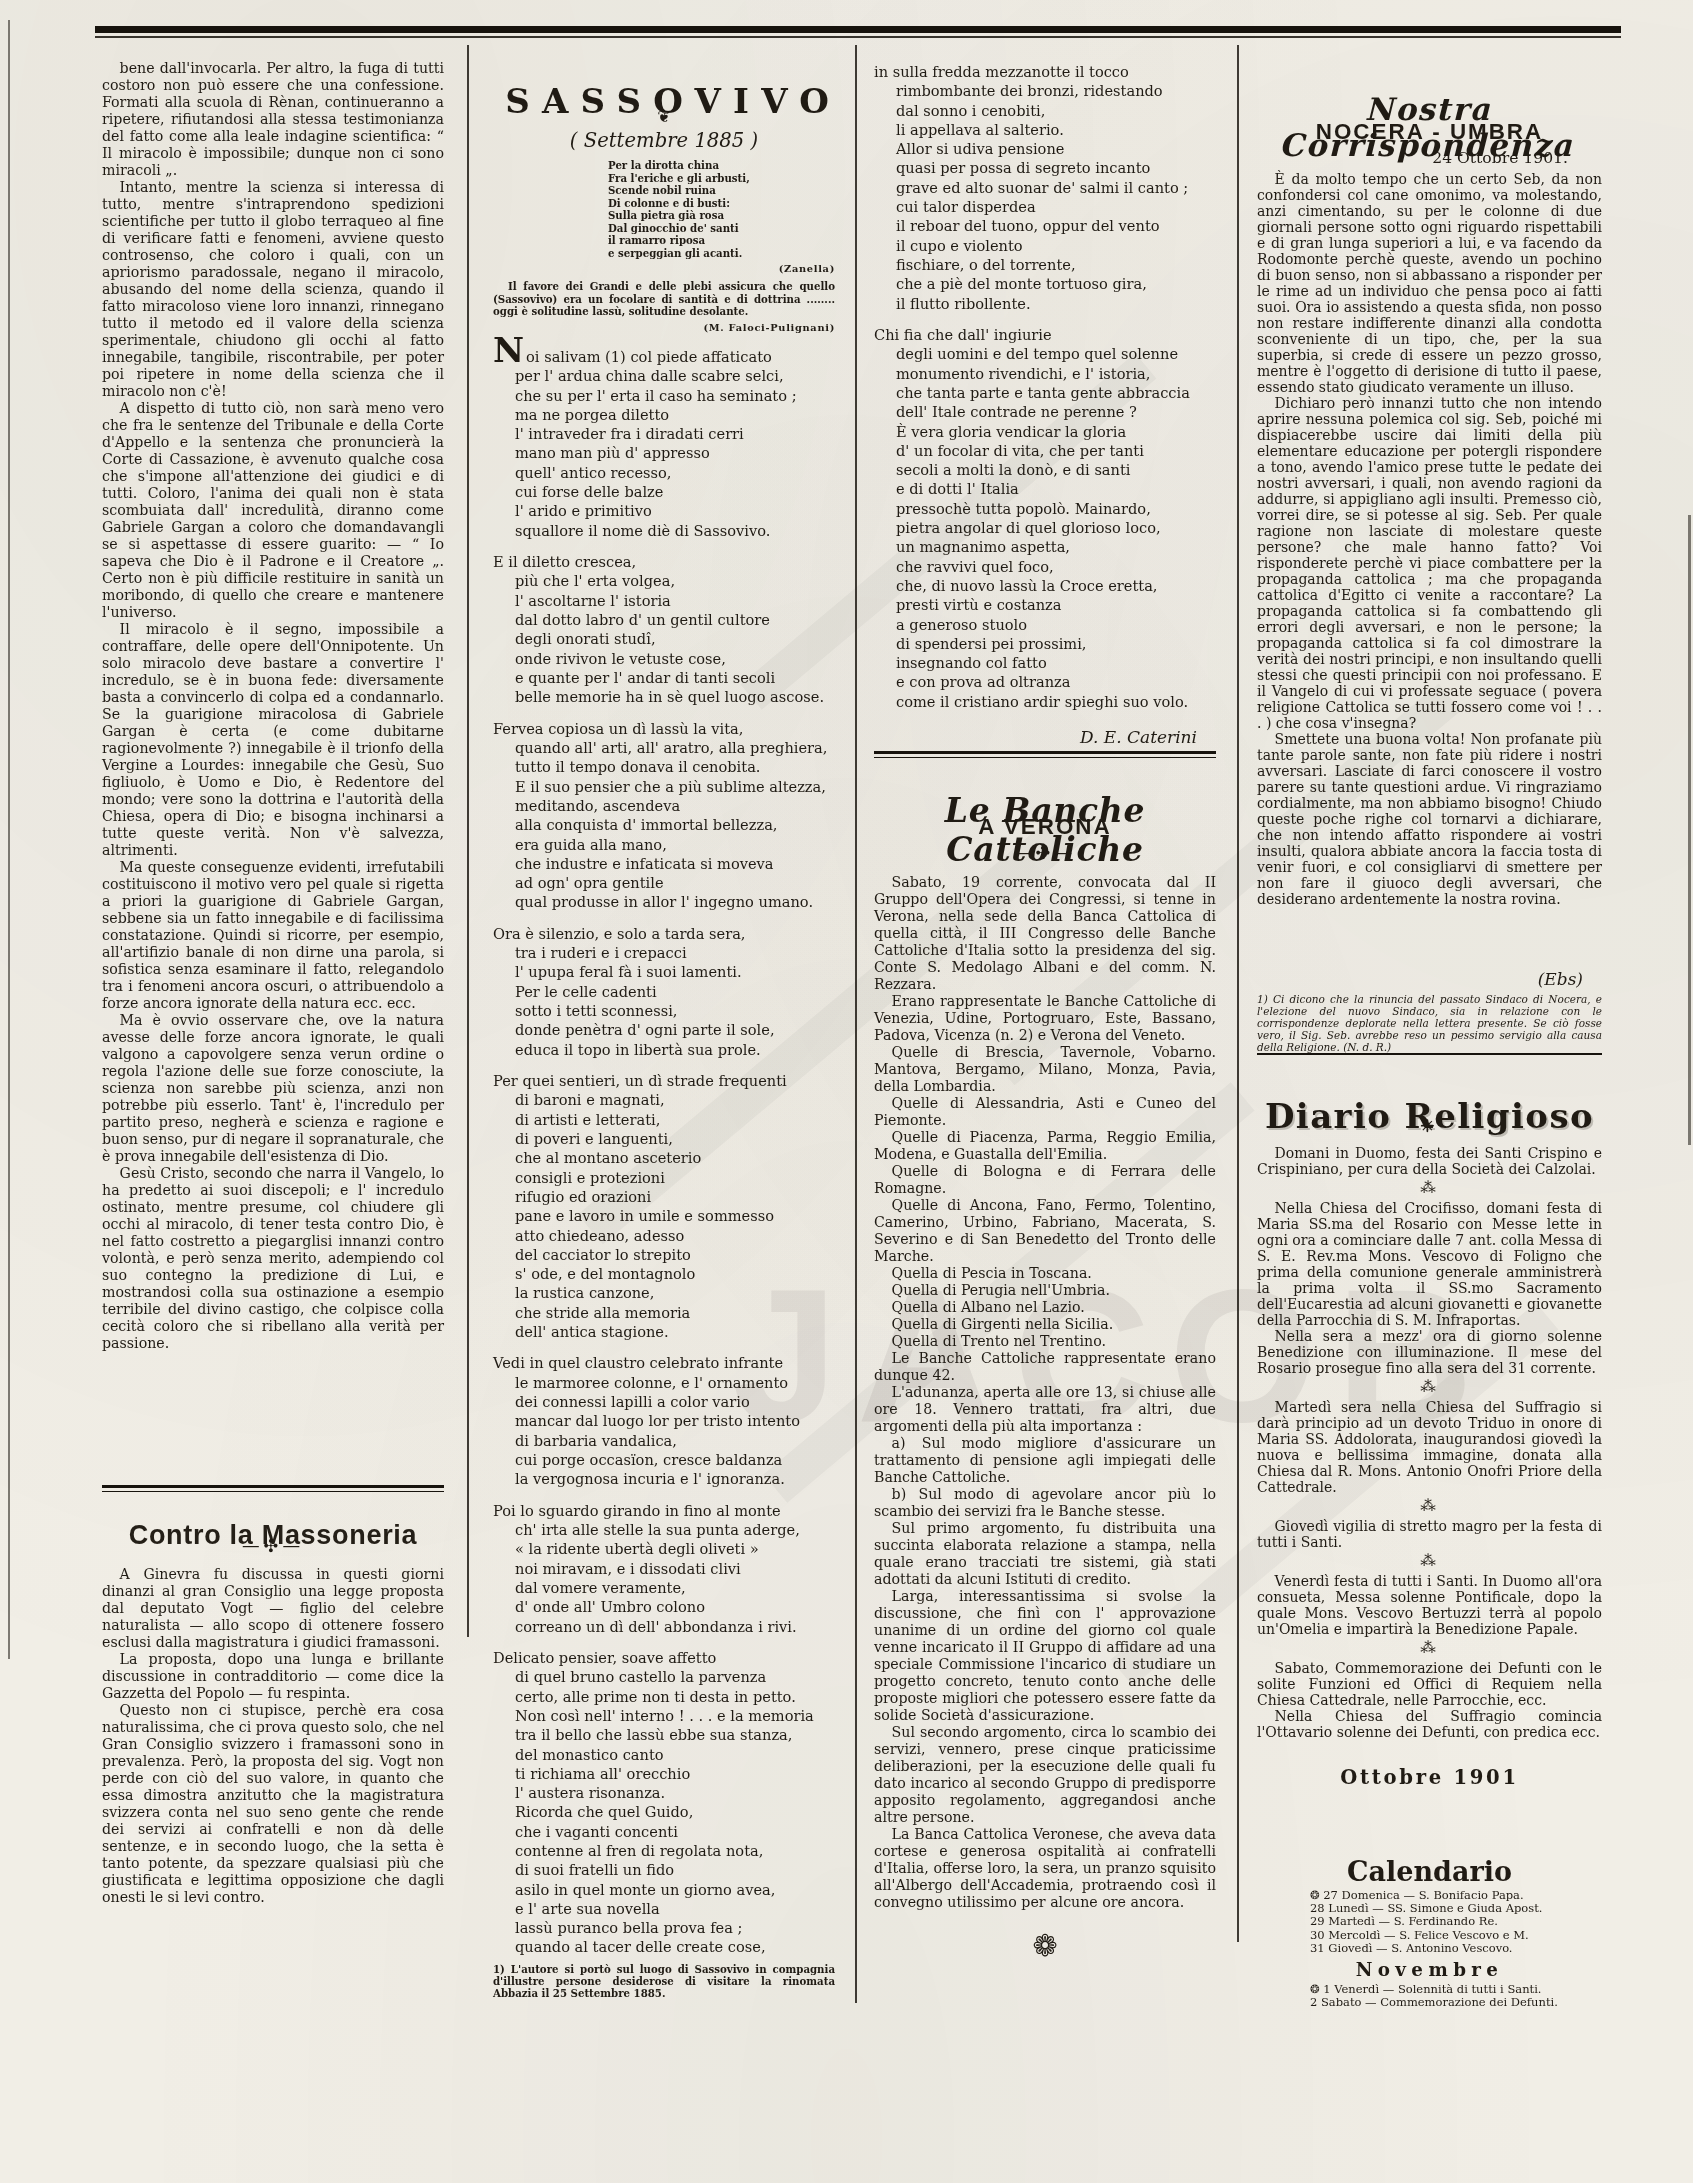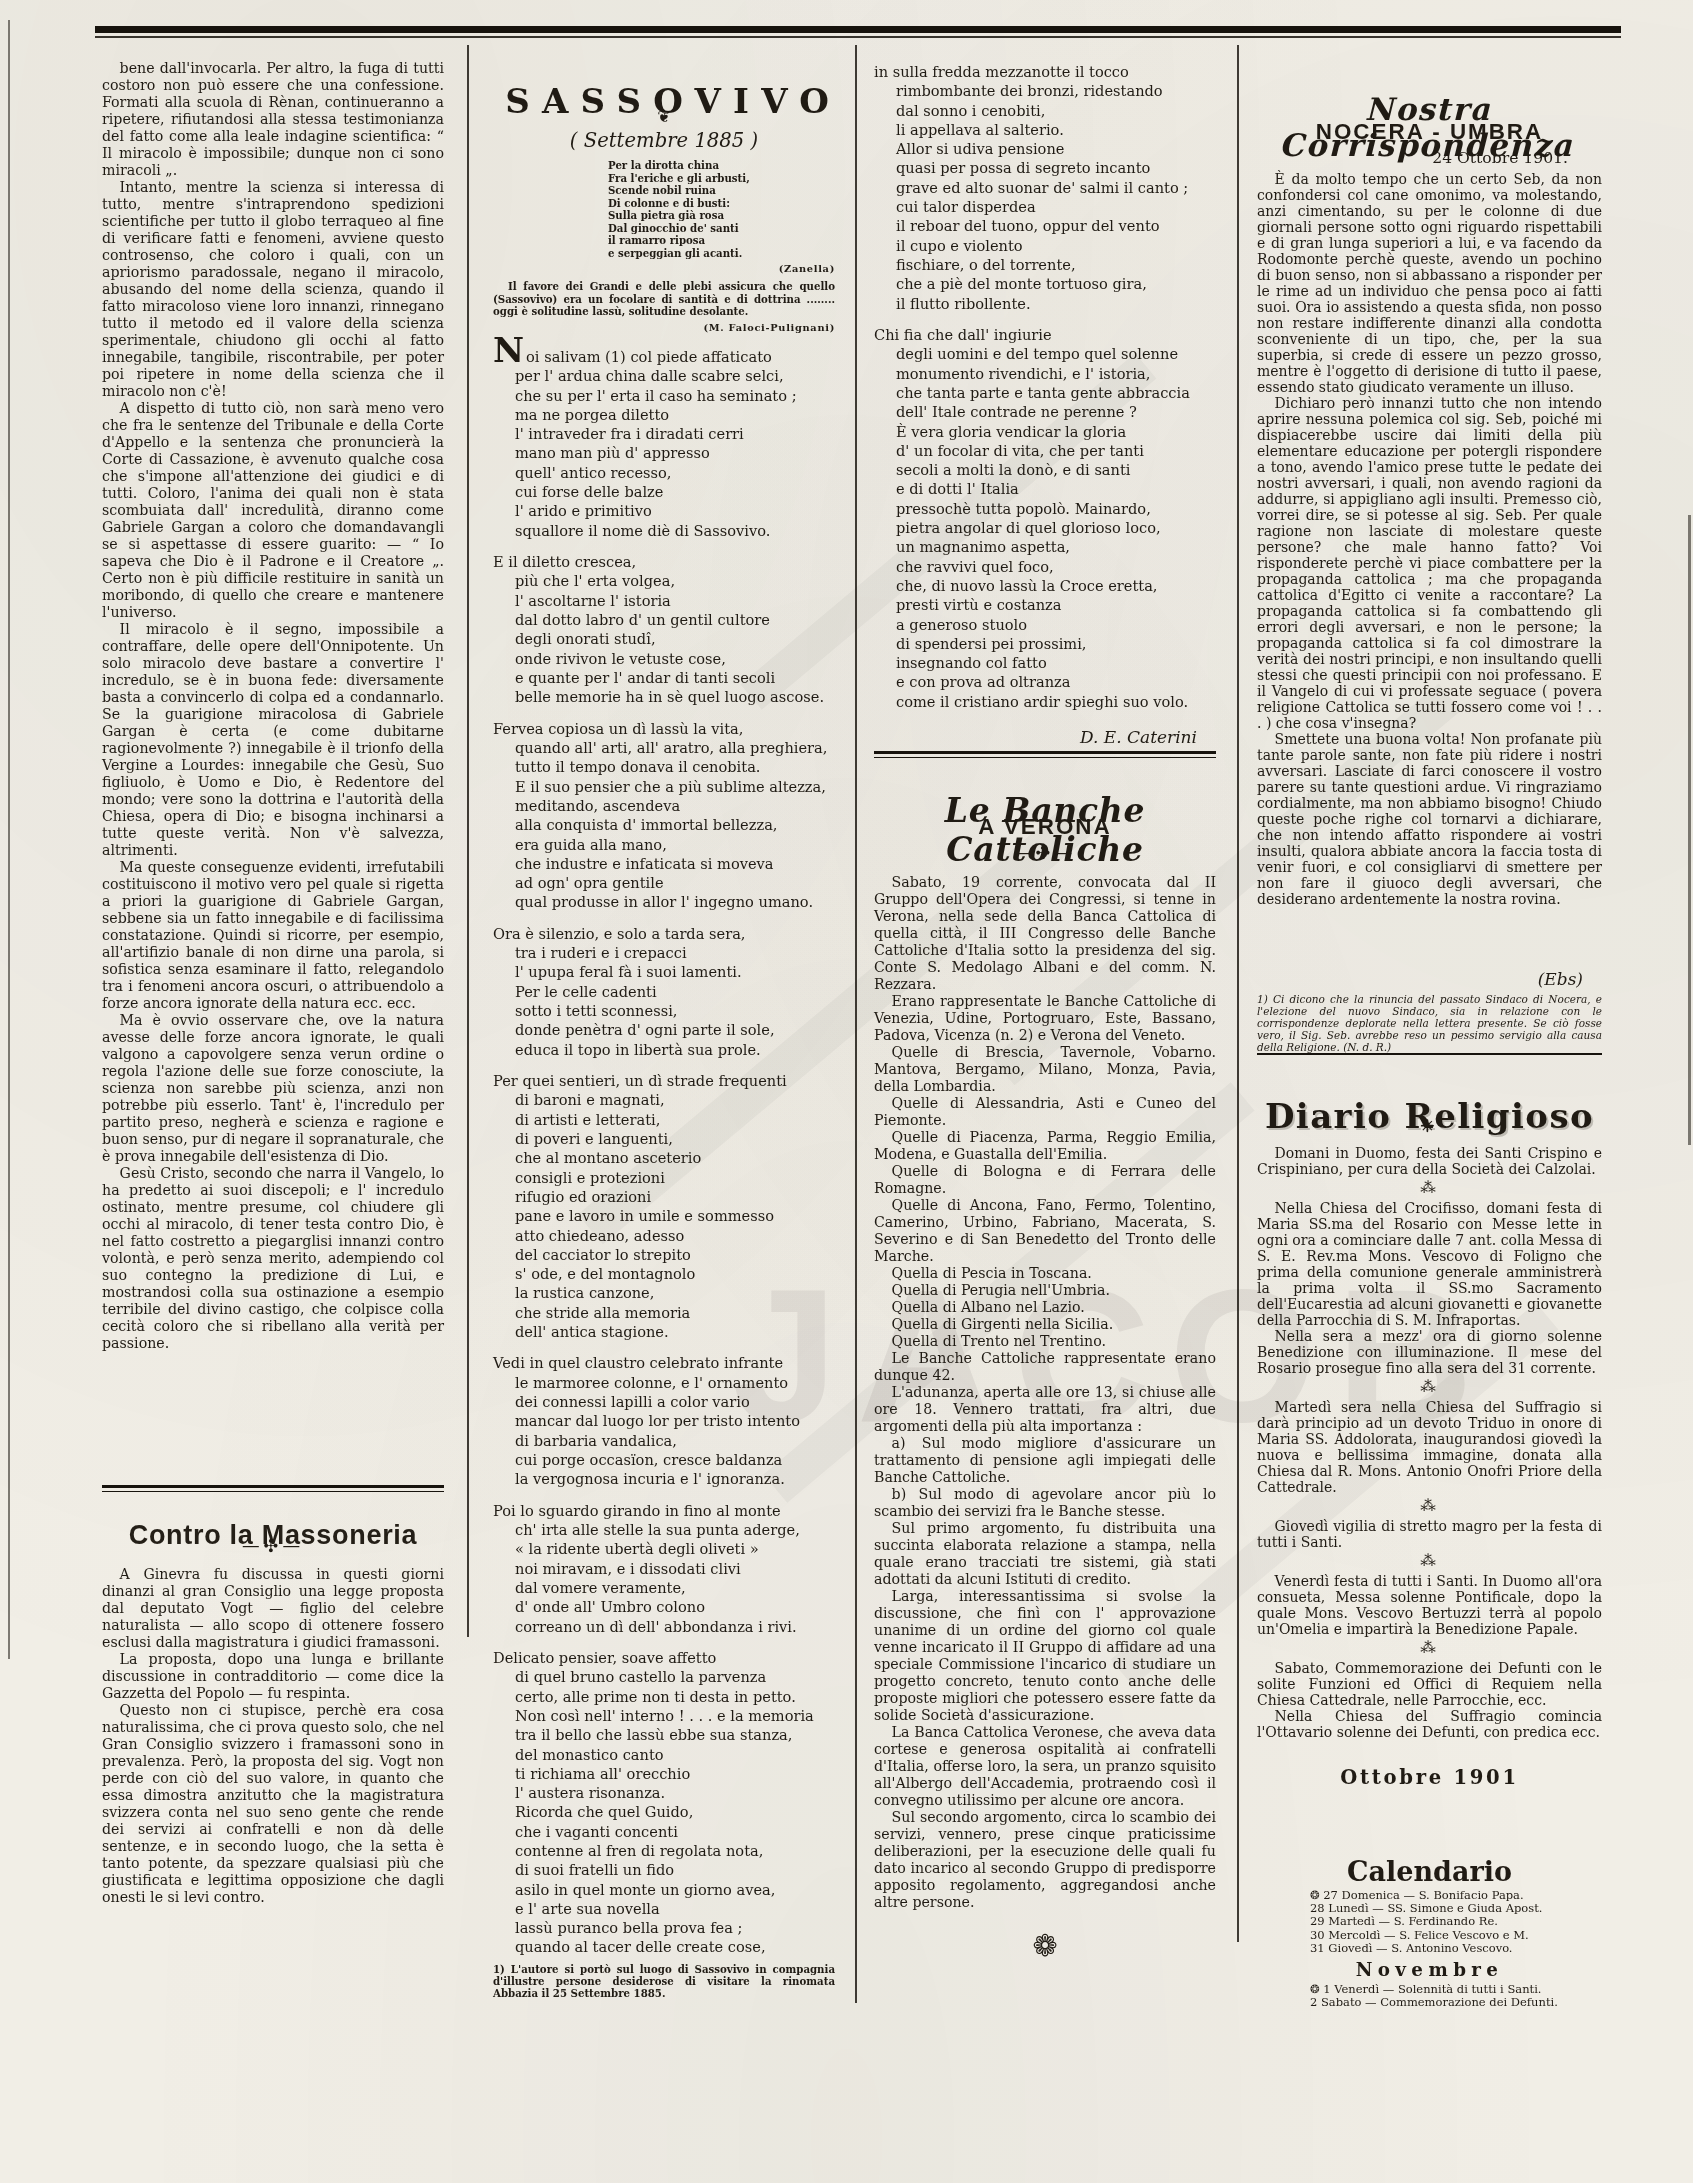--- a/index.html
+++ b/index.html
@@ -285,22 +285,22 @@
         <div class="para">Quella di Perugia nell'Umbria.</div>
         <div class="para">Quella di Albano nel Lazio.</div>
         <div class="para">Quella di Girgenti nella Sicilia.</div>
         <div class="para">Quella di Trento nel Trentino.</div>
         <div class="para">Le Banche Cattoliche rappresentate erano dunque 42.</div>
         <div class="para">L'adunanza, aperta alle ore 13, si chiuse alle ore 18. Vennero trattati, fra altri, due argomenti della più alta importanza :</div>
         <div class="para">a) Sul modo migliore d'assicurare un trattamento di pensione agli impiegati delle Banche Cattoliche.</div>
         <div class="para">b) Sul modo di agevolare ancor più lo scambio dei servizi fra le Banche stesse.</div>
         <div class="para">Sul primo argomento, fu distribuita una succinta elaborata relazione a stampa, nella quale erano tracciati tre sistemi, già stati adottati da alcuni Istituti di credito.</div>
         <div class="para">Larga, interessantissima si svolse la discussione, che finì con l' approvazione unanime di un ordine del giorno col quale venne incaricato il II Gruppo di affidare ad una speciale Commissione l'incarico di studiare un progetto concreto, tenuto conto anche delle proposte migliori che potessero essere fatte da solide Società d'assicurazione.</div>
+        <div class="para">Sul secondo argomento, circa lo scambio dei servizi, vennero, prese cinque praticissime deliberazioni, per la esecuzione delle quali fu dato incarico al secondo Gruppo di predisporre apposito regolamento, aggregandosi anche altre persone.</div>
         <div class="para">La Banca Cattolica Veronese, che aveva data cortese e generosa ospitalità ai confratelli d'Italia, offerse loro, la sera, un pranzo squisito all'Albergo dell'Accademia, protraendo così il convegno utilissimo per alcune ore ancora.</div>
-        <div class="para">Sul secondo argomento, circa lo scambio dei servizi, vennero, prese cinque praticissime deliberazioni, per la esecuzione delle quali fu dato incarico al secondo Gruppo di predisporre apposito regolamento, aggregandosi anche altre persone.</div>
       </div>
     <div class="block fleuron" style="top:1928px;">❁</div>
   </section>
 
   <section class="col tight" style="left:1257px; width:345px;">
     <h2 class="block h-corrisp" style="top:65px;">Nostra Corrispondenza</h2>
     <div class="block h-sub-sans" style="top:119px;">NOCERA - UMBRA</div>
     <div class="block dateline" style="top:149px;">24 Ottobre 1901.</div>
     <div class="block" style="top:171px;">
         <div class="para tight">È da molto tempo che un certo Seb, da non confondersi col cane omonimo, va molestando, anzi cimentando, su per le colonne di due giornali persone sotto ogni riguardo rispettabili e di gran lunga superiori a lui, e va facendo da Rodomonte perchè queste, avendo un pochino di buon senso, non si abbassano a risponder per le rime ad un individuo che pensa poco ai fatti suoi. Ora io assistendo a questa sfida, non posso non restare indifferente dinanzi alla condotta sconveniente di un tipo, che, per la sua superbia, si crede di essere un pezzo grosso, mentre è l'oggetto di derisione di tutto il paese, essendo stato giudicato veramente un illuso.</div>

